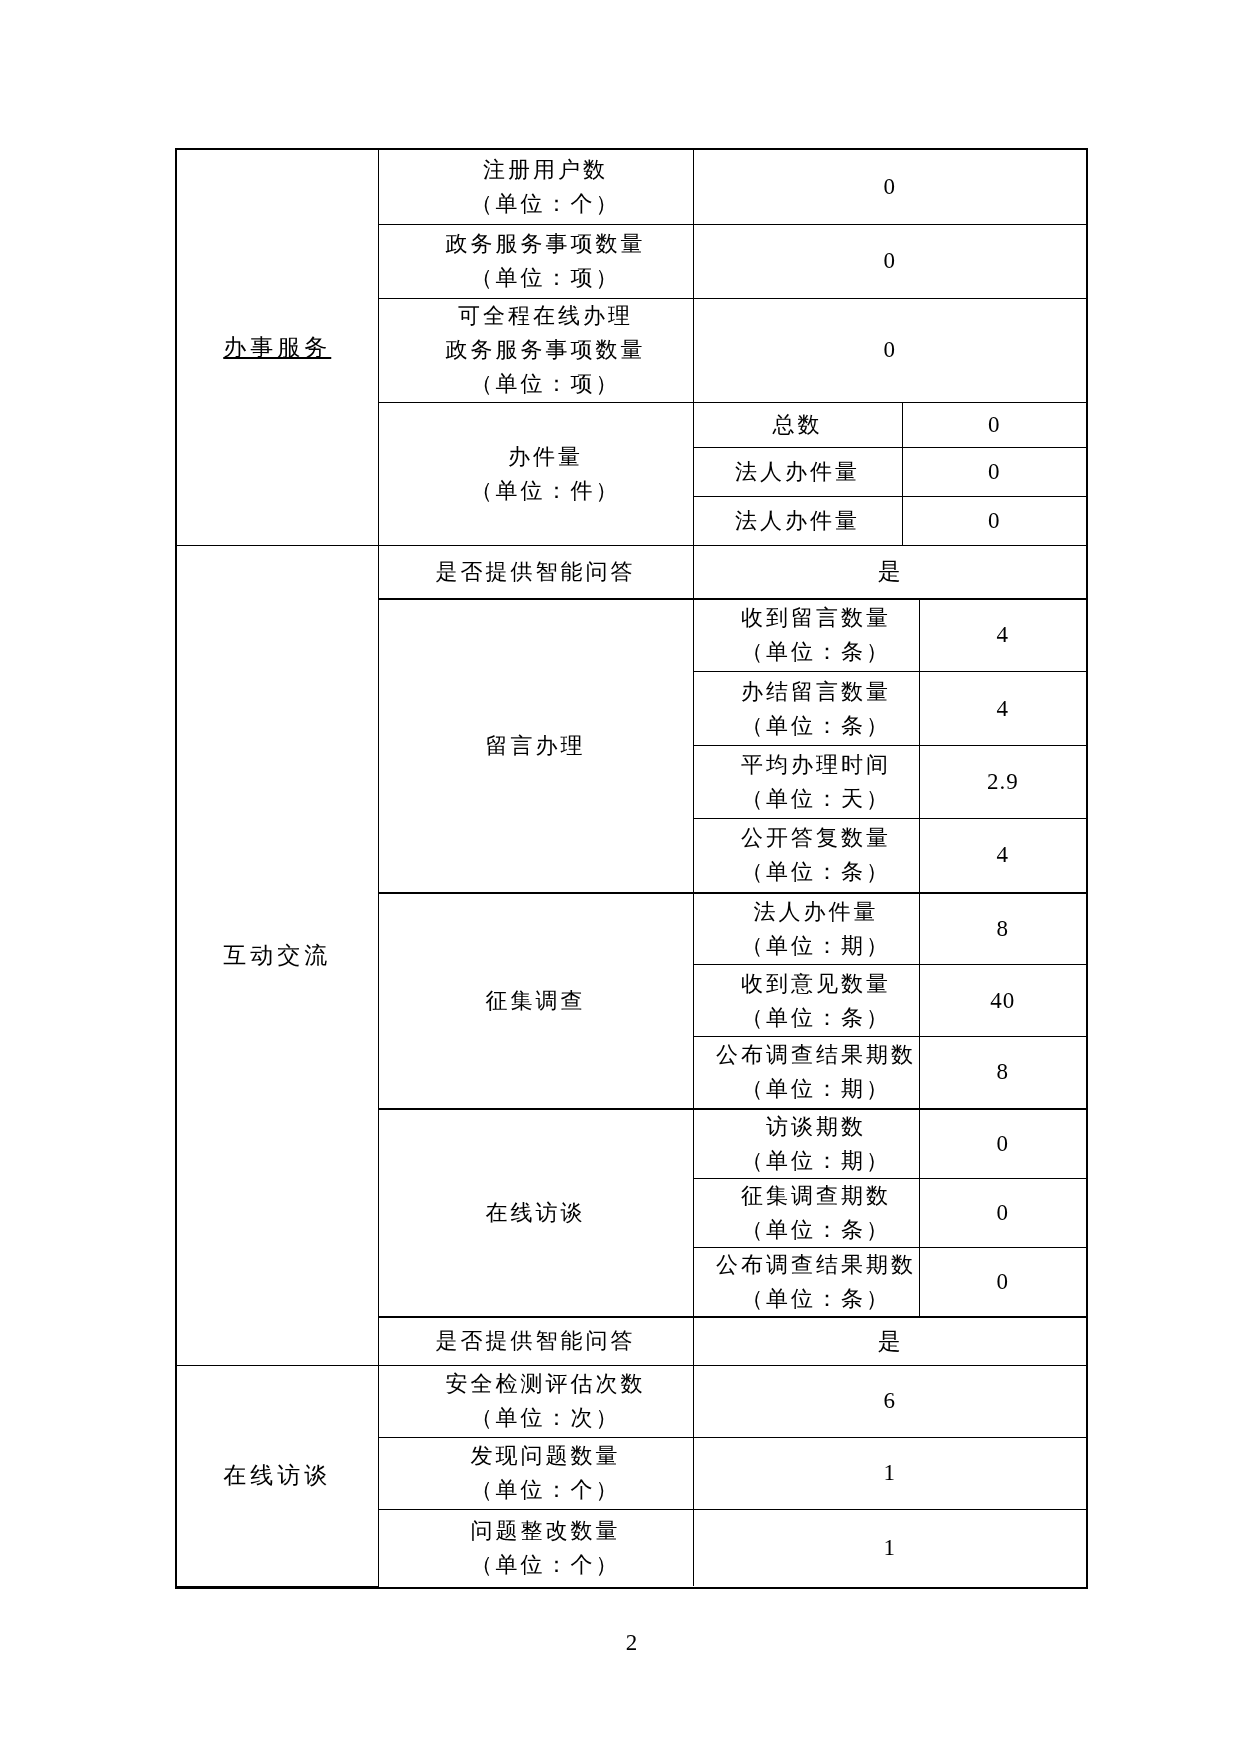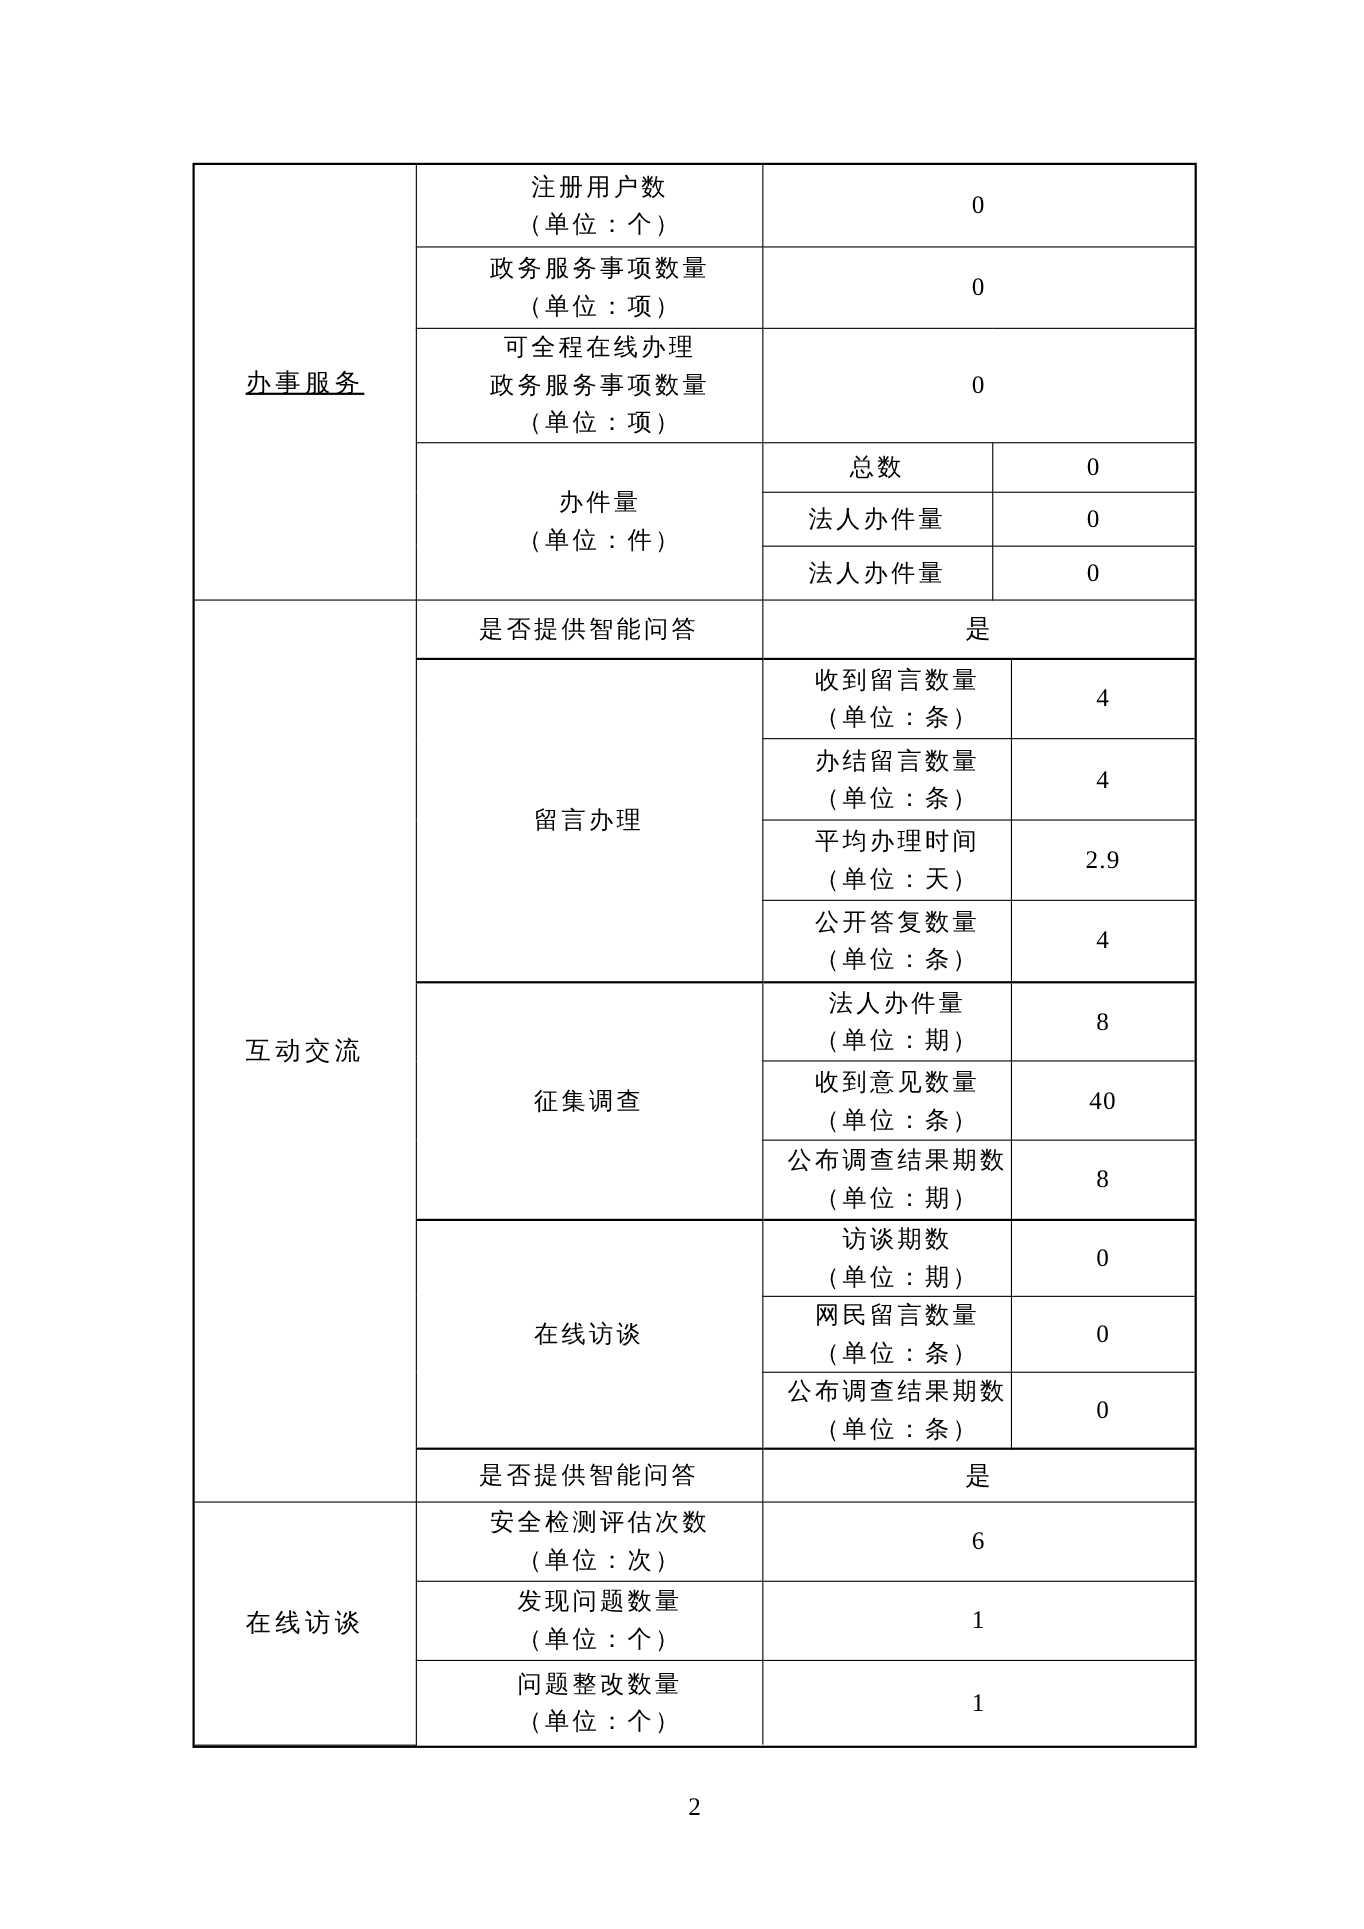--- a/index.html
+++ b/index.html
@@ -195,21 +195,21 @@
       <tr class="thick" style="height:68px">
         <td class="lbl" rowspan="3">在线访谈</td>
         <td class="sub">
           <span class="line">访谈期数</span>
           <span class="line">（单位：期）</span>
         </td>
         <td class="val">0</td>
       </tr>
       <tr style="height:68px">
         <td class="sub">
-          <span class="line">网民留言数量</span>
+          <span class="line">征集调查期数</span>
           <span class="line">（单位：条）</span>
         </td>
         <td class="val">0</td>
       </tr>
       <tr style="height:69px">
         <td class="sub">
           <span class="line">公布调查结果期数</span>
           <span class="line">（单位：条）</span>
         </td>
         <td class="val">0</td>

